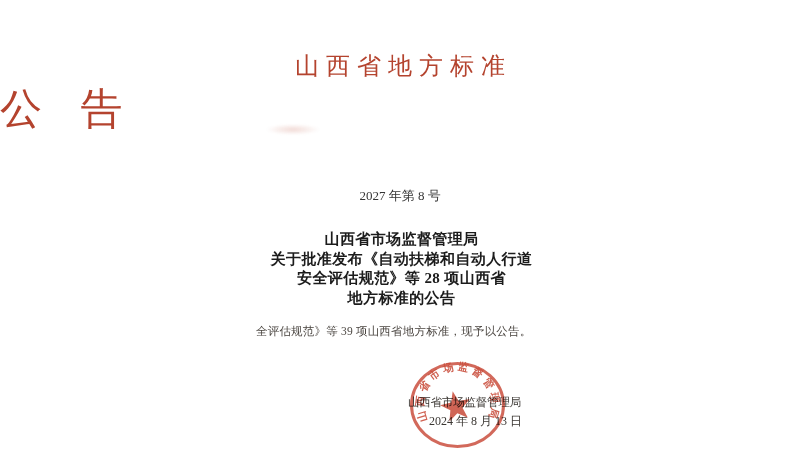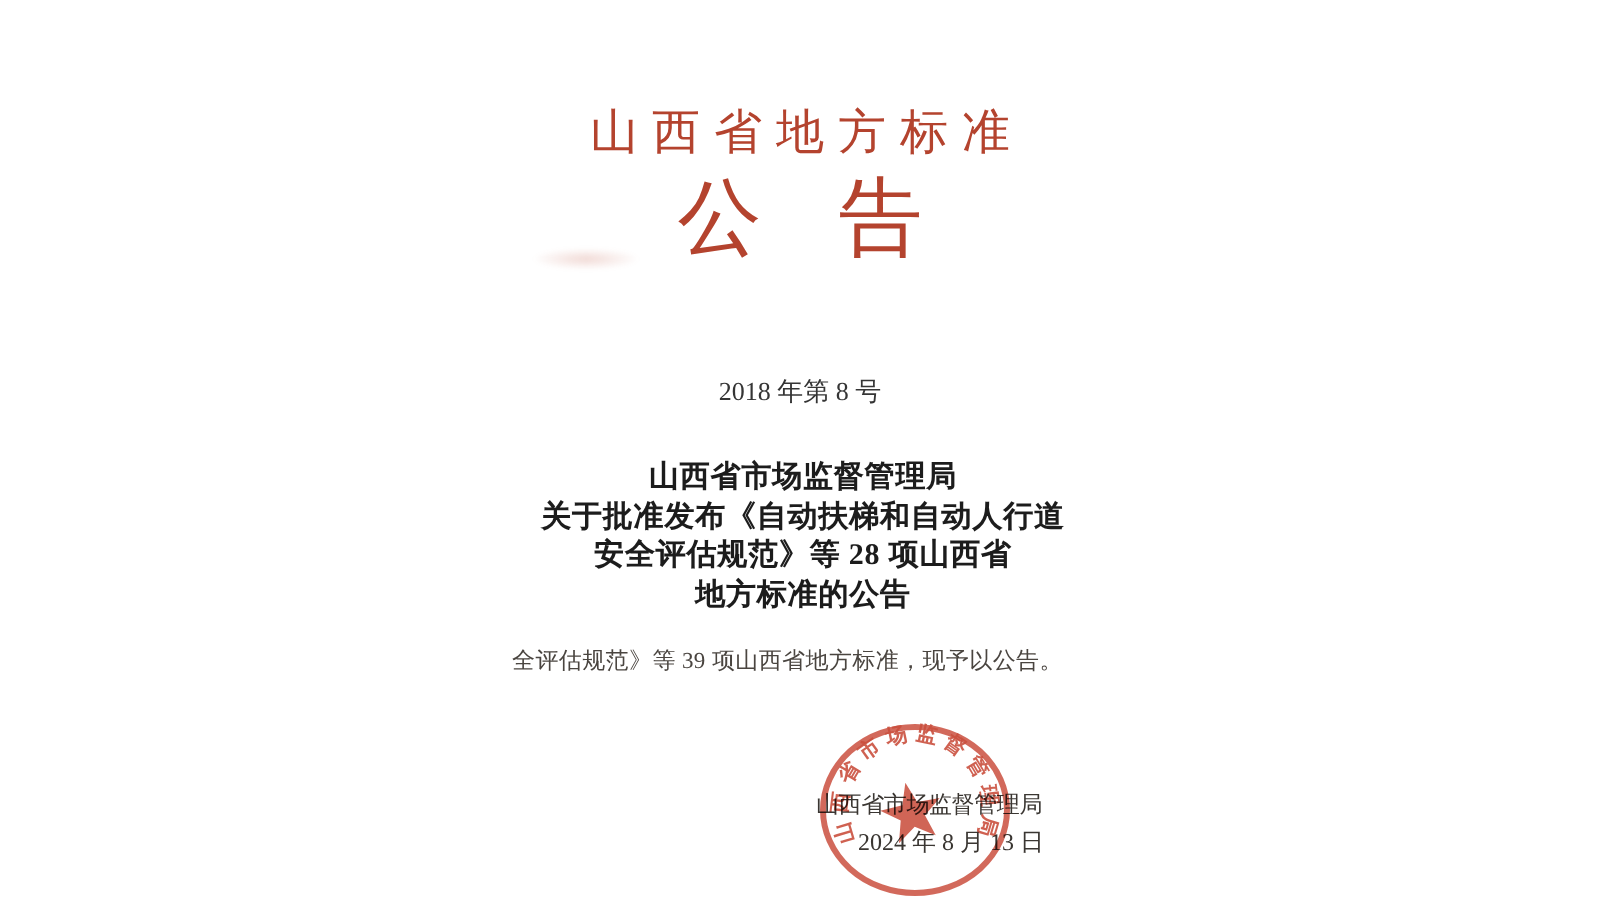--- a/index.html
+++ b/index.html
@@ -17,21 +17,21 @@
     text-align: center;
     color: #b4432e;
     font-size: 24px;
     letter-spacing: 7px;
     text-indent: 7px; 
     font-weight: 400;
     white-space: nowrap;
   }
   .gonggao {
     position: absolute; top: 81px; left: 0; width: 800px;
-    text-align: center;
+    text-align: left;
     color: #b4432e;
     font-size: 42px;
     word-spacing: 28px;
     font-weight: 400;
     white-space: nowrap;
   }
   .doc-number {
     position: absolute; top: 187px; left: 0; width: 800px;
     text-align: center;
     color: #353535;
@@ -96,21 +96,21 @@
 <body>
 
 <div class="page">
 
   <div class="header-title">山西省地方标准</div>
 
   <div class="gonggao">公 告</div>
 
   <div class="smudge"></div>
 
-  <div class="doc-number">2018 年第 8 号</div>
+  <div class="doc-number">2027 年第 8 号</div>
 
   <div class="main-title">
     <div class="title-line">山西省市场监督管理局</div>
     <div class="title-line">关于批准发布《自动扶梯和自动人行道</div>
     <div class="title-line">安全评估规范》等 28 项山西省</div>
     <div class="title-line">地方标准的公告</div>
   </div>
 
   <div class="body-block">
     <div class="body-line">全评估规范》等 39 项山西省地方标准，现予以公告。</div>

